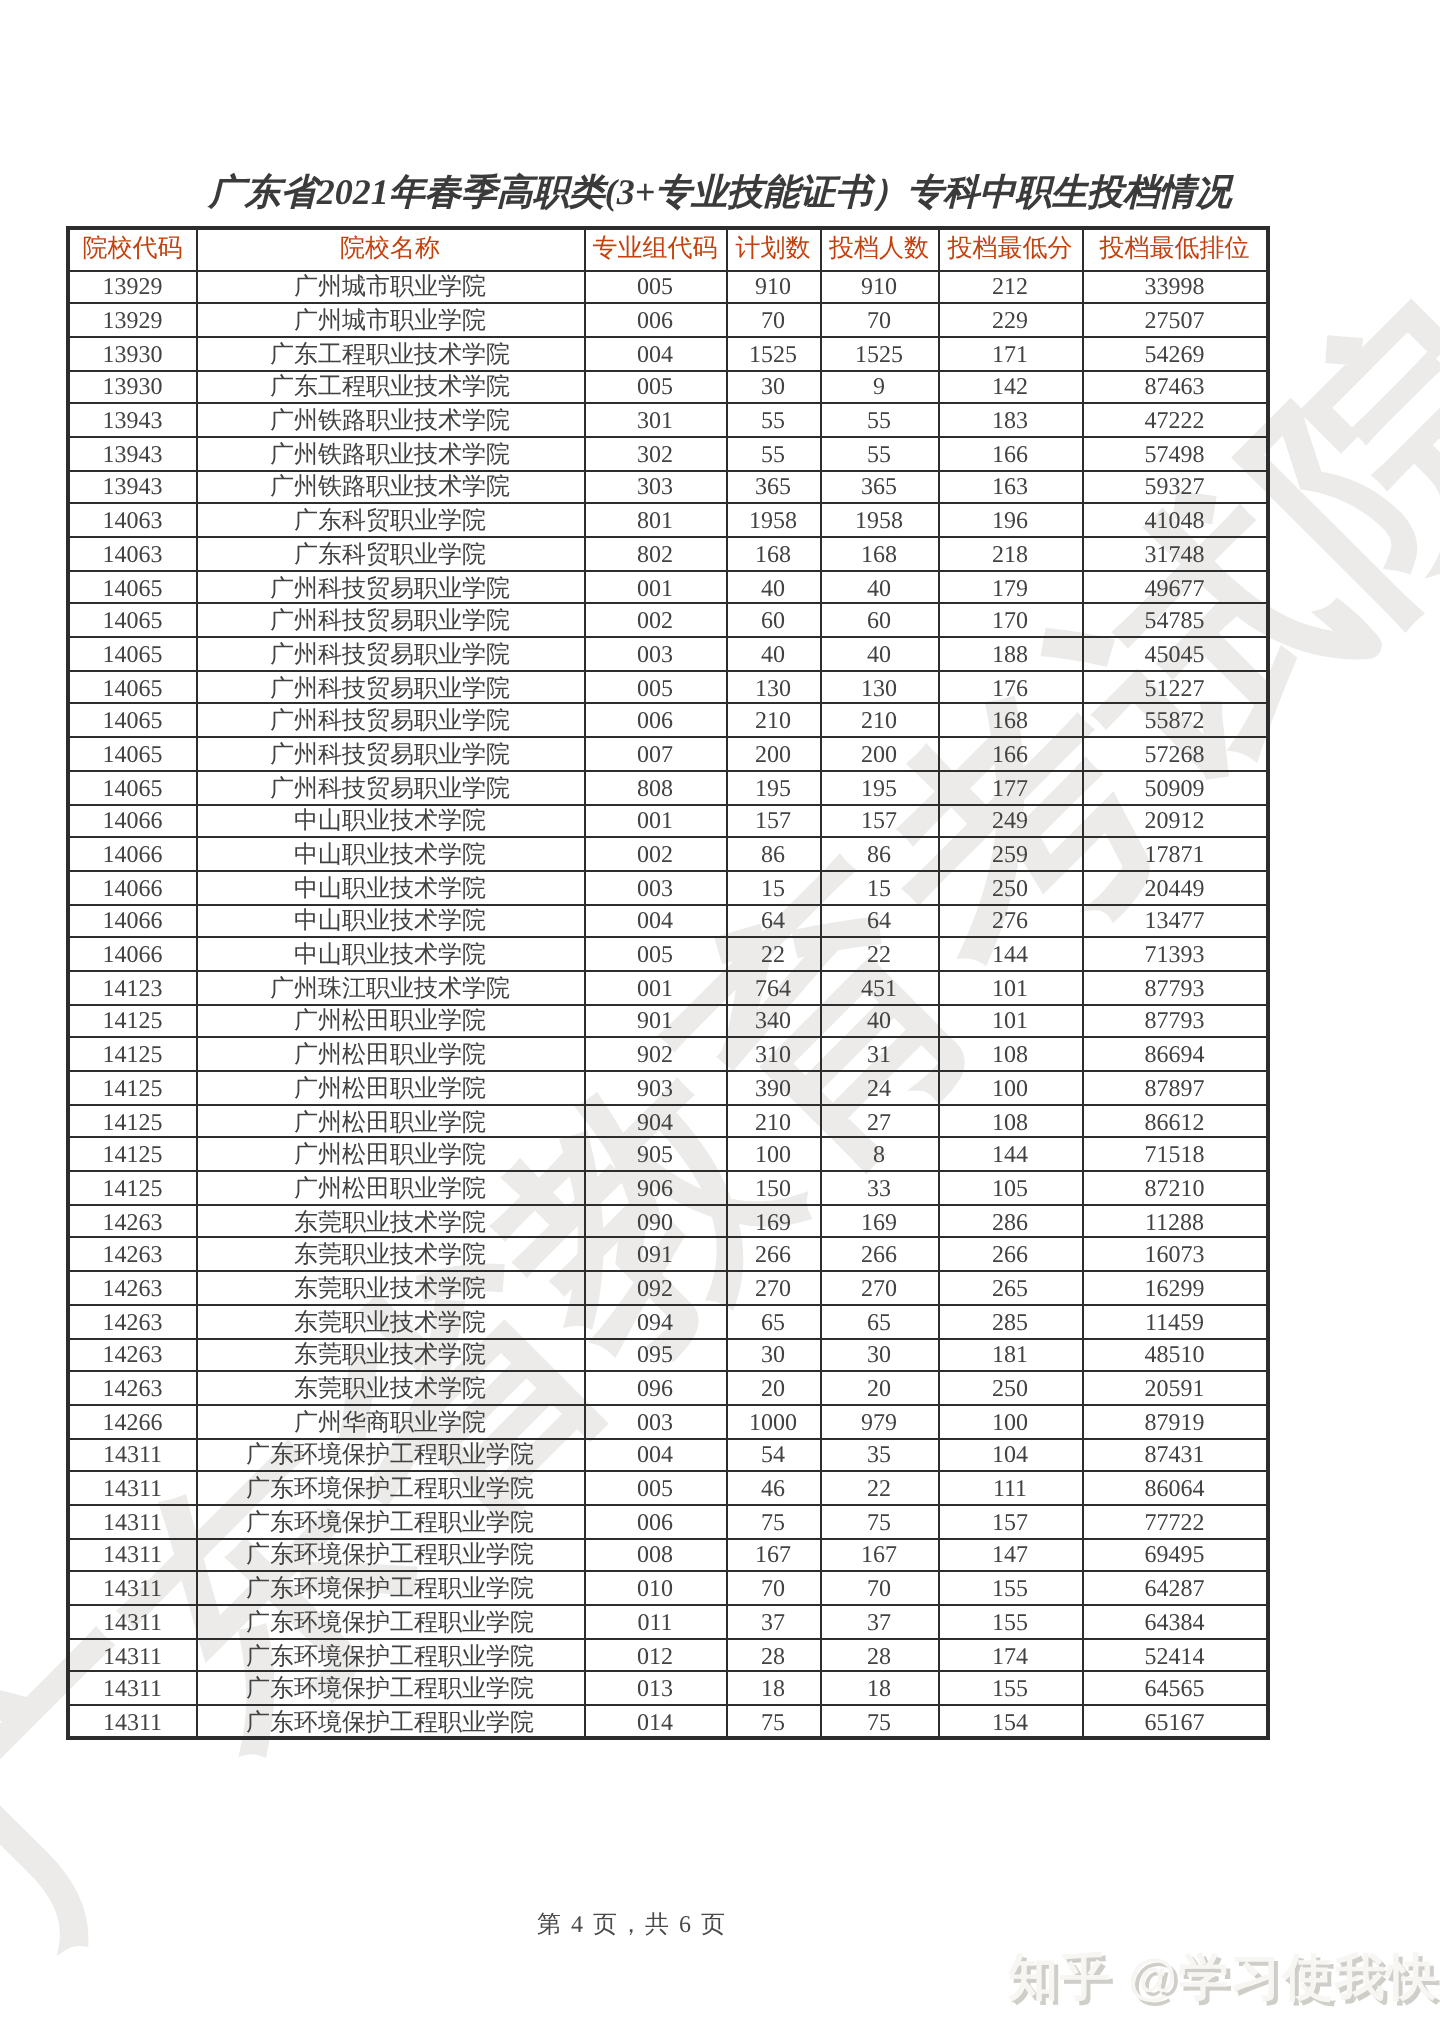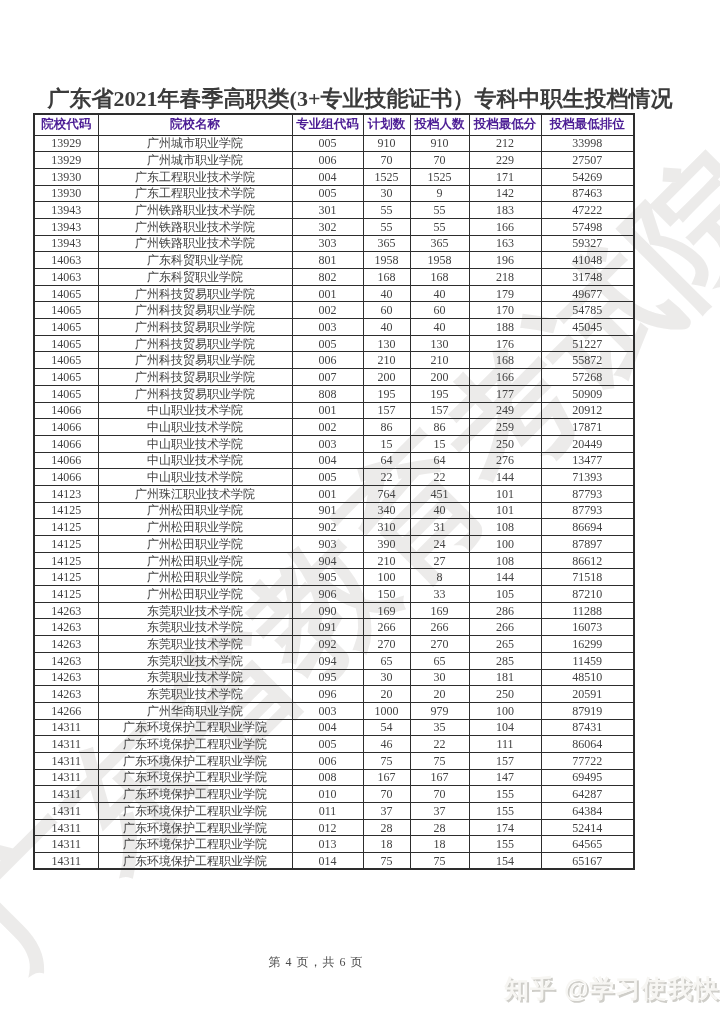--- a/index.html
+++ b/index.html
@@ -14,24 +14,25 @@
     overflow: hidden;
     font-family: "Liberation Serif", "DejaVu Serif", serif;
   }
   .page-title {
     position: absolute;
     top: 84px;
     left: 0;
     width: 720px;
     margin: 0;
     text-align: center;
-    font-size: 22px;
+    font-size: 18px;
     font-weight: bold;
     color: #3b3b3b;
     z-index: 2;
+    font-style: italic;
   }
   .admission-table {
     position: absolute;
     left: 33px;
     top: 113px;
     width: 600px;
     border-collapse: collapse;
     table-layout: fixed;
     z-index: 1;
     background: transparent;
@@ -43,22 +44,22 @@
     vertical-align: middle;
     padding: 0;
     color: #424242;
     white-space: nowrap;
     overflow: hidden;
     box-sizing: border-box;
   }
   .admission-table th {
     height: 21px;
     font-size: 12.5px;
-    font-weight: bold;
-    color: #4c1d95;
+    font-weight: normal;
+    color: #c2410c;
   }
   .admission-table td {
     height: 16.7px;
     font-size: 12px;
     line-height: 1;
   }
   .admission-table {
     border: 2px solid #2d2d2d;
   }
   col.c0 { width: 64px; }

